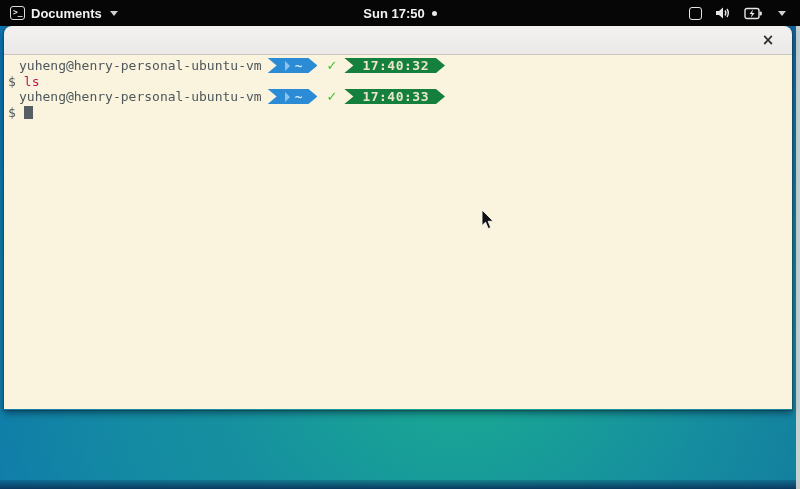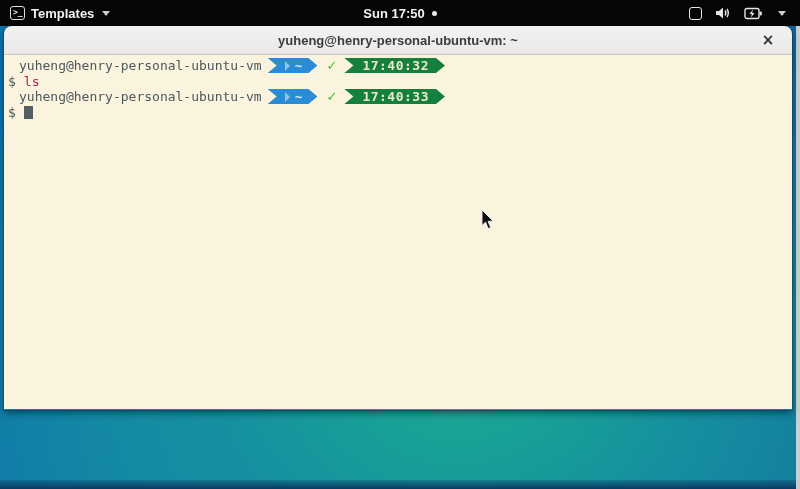--- a/index.html
+++ b/index.html
@@ -115,21 +115,21 @@
 </head>
 <body>
 
 <div class="desktop"></div>
 <div class="edge-strip"></div>
 
 <div class="top-bar">
   <div class="tb-left">
     <div class="app-menu">
       <span class="term-app-icon">&gt;_</span>
-      <span>Templates</span>
+      <span>Documents</span>
       <span class="caret-down"></span>
     </div>
   </div>
   <div class="tb-center">
     <span class="clock">Sun 17:50</span>
     <span class="notif-dot"></span>
   </div>
   <div class="tb-right">
     <span class="screen-icon"></span>
     <svg class="sys-svg" width="16" height="14" viewBox="0 0 16 14">
@@ -141,21 +141,20 @@
       <rect x="1" y="1.5" width="14" height="10" rx="2" fill="none" stroke="#e6e6e6" stroke-width="1.4"></rect>
       <rect x="15.6" y="4.5" width="2.2" height="4" rx="1" fill="#e6e6e6"></rect>
       <polygon points="9,2.5 5.5,7 7.8,7 7,10.5 10.6,6 8.2,6" fill="#e6e6e6"></polygon>
     </svg>
     <span class="caret-down"></span>
   </div>
 </div>
 
 <div class="window">
   <div class="titlebar">
-    <span class="titlebar-text">yuheng@henry-personal-ubuntu-vm: ~</span>
     <span class="close-btn">×</span>
   </div>
 
   <div class="term-body">
 
     <div class="prompt-line">
       <span class="user-host">yuheng@henry-personal-ubuntu-vm</span>
       <span class="pl-seg pl-blue">
         <span class="seg-chevron"></span>
         <span>~</span>

